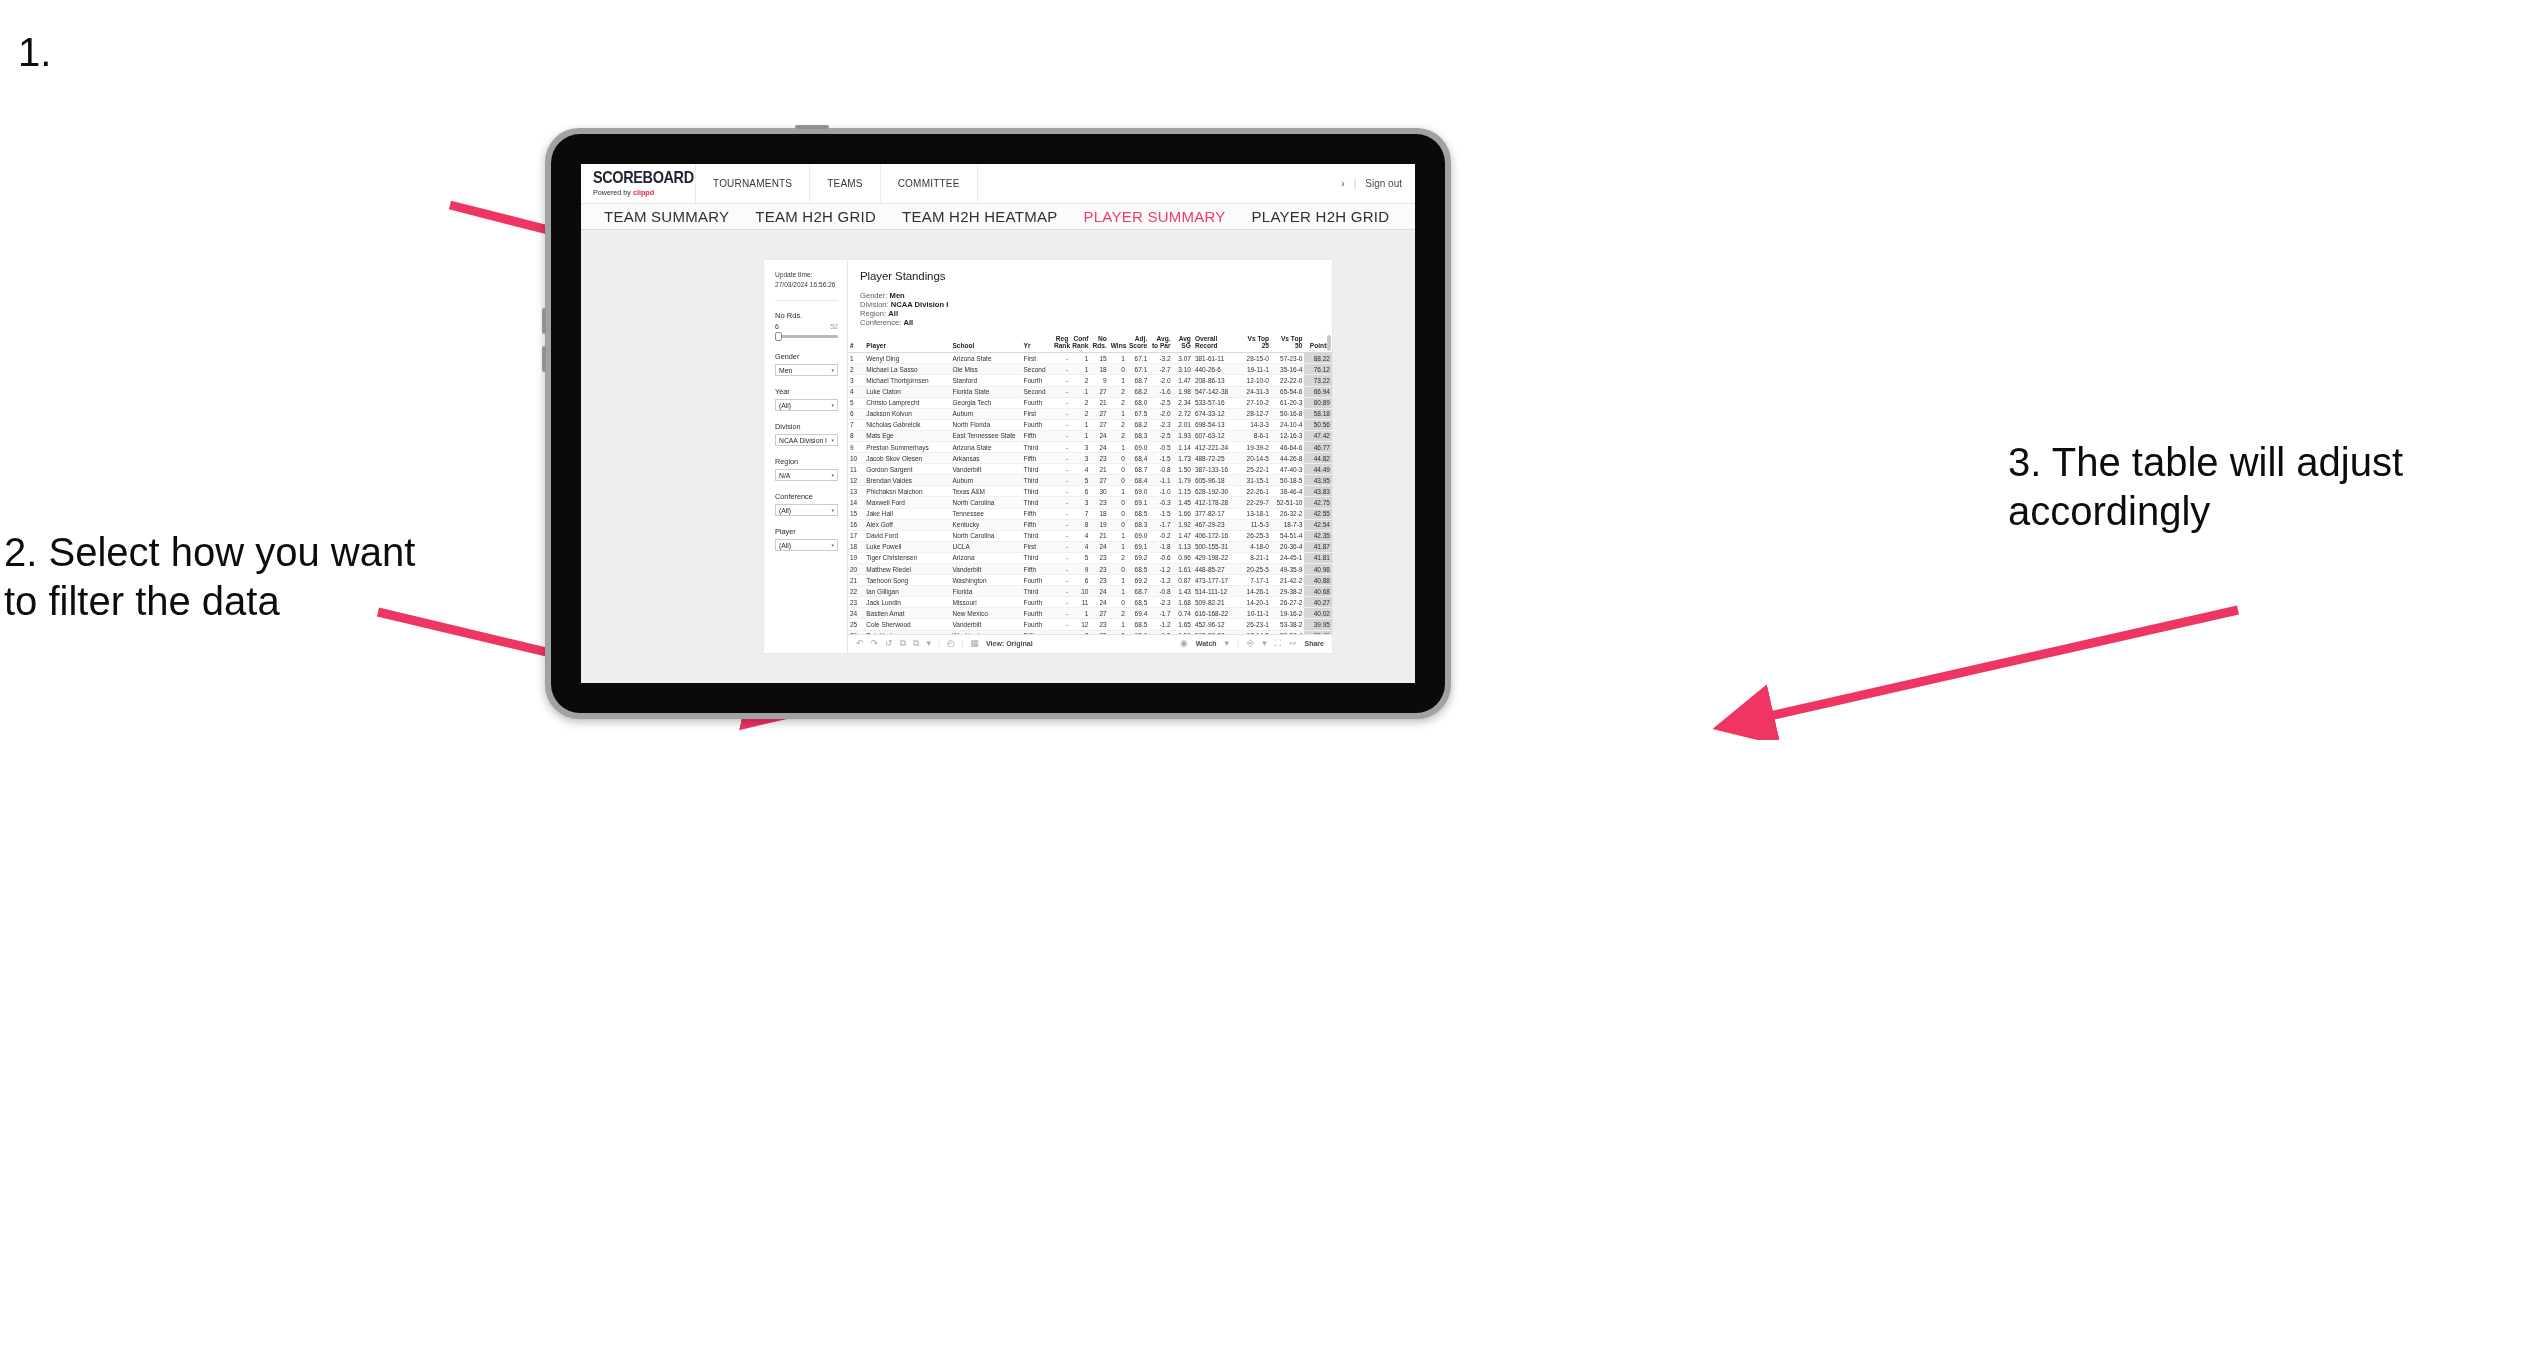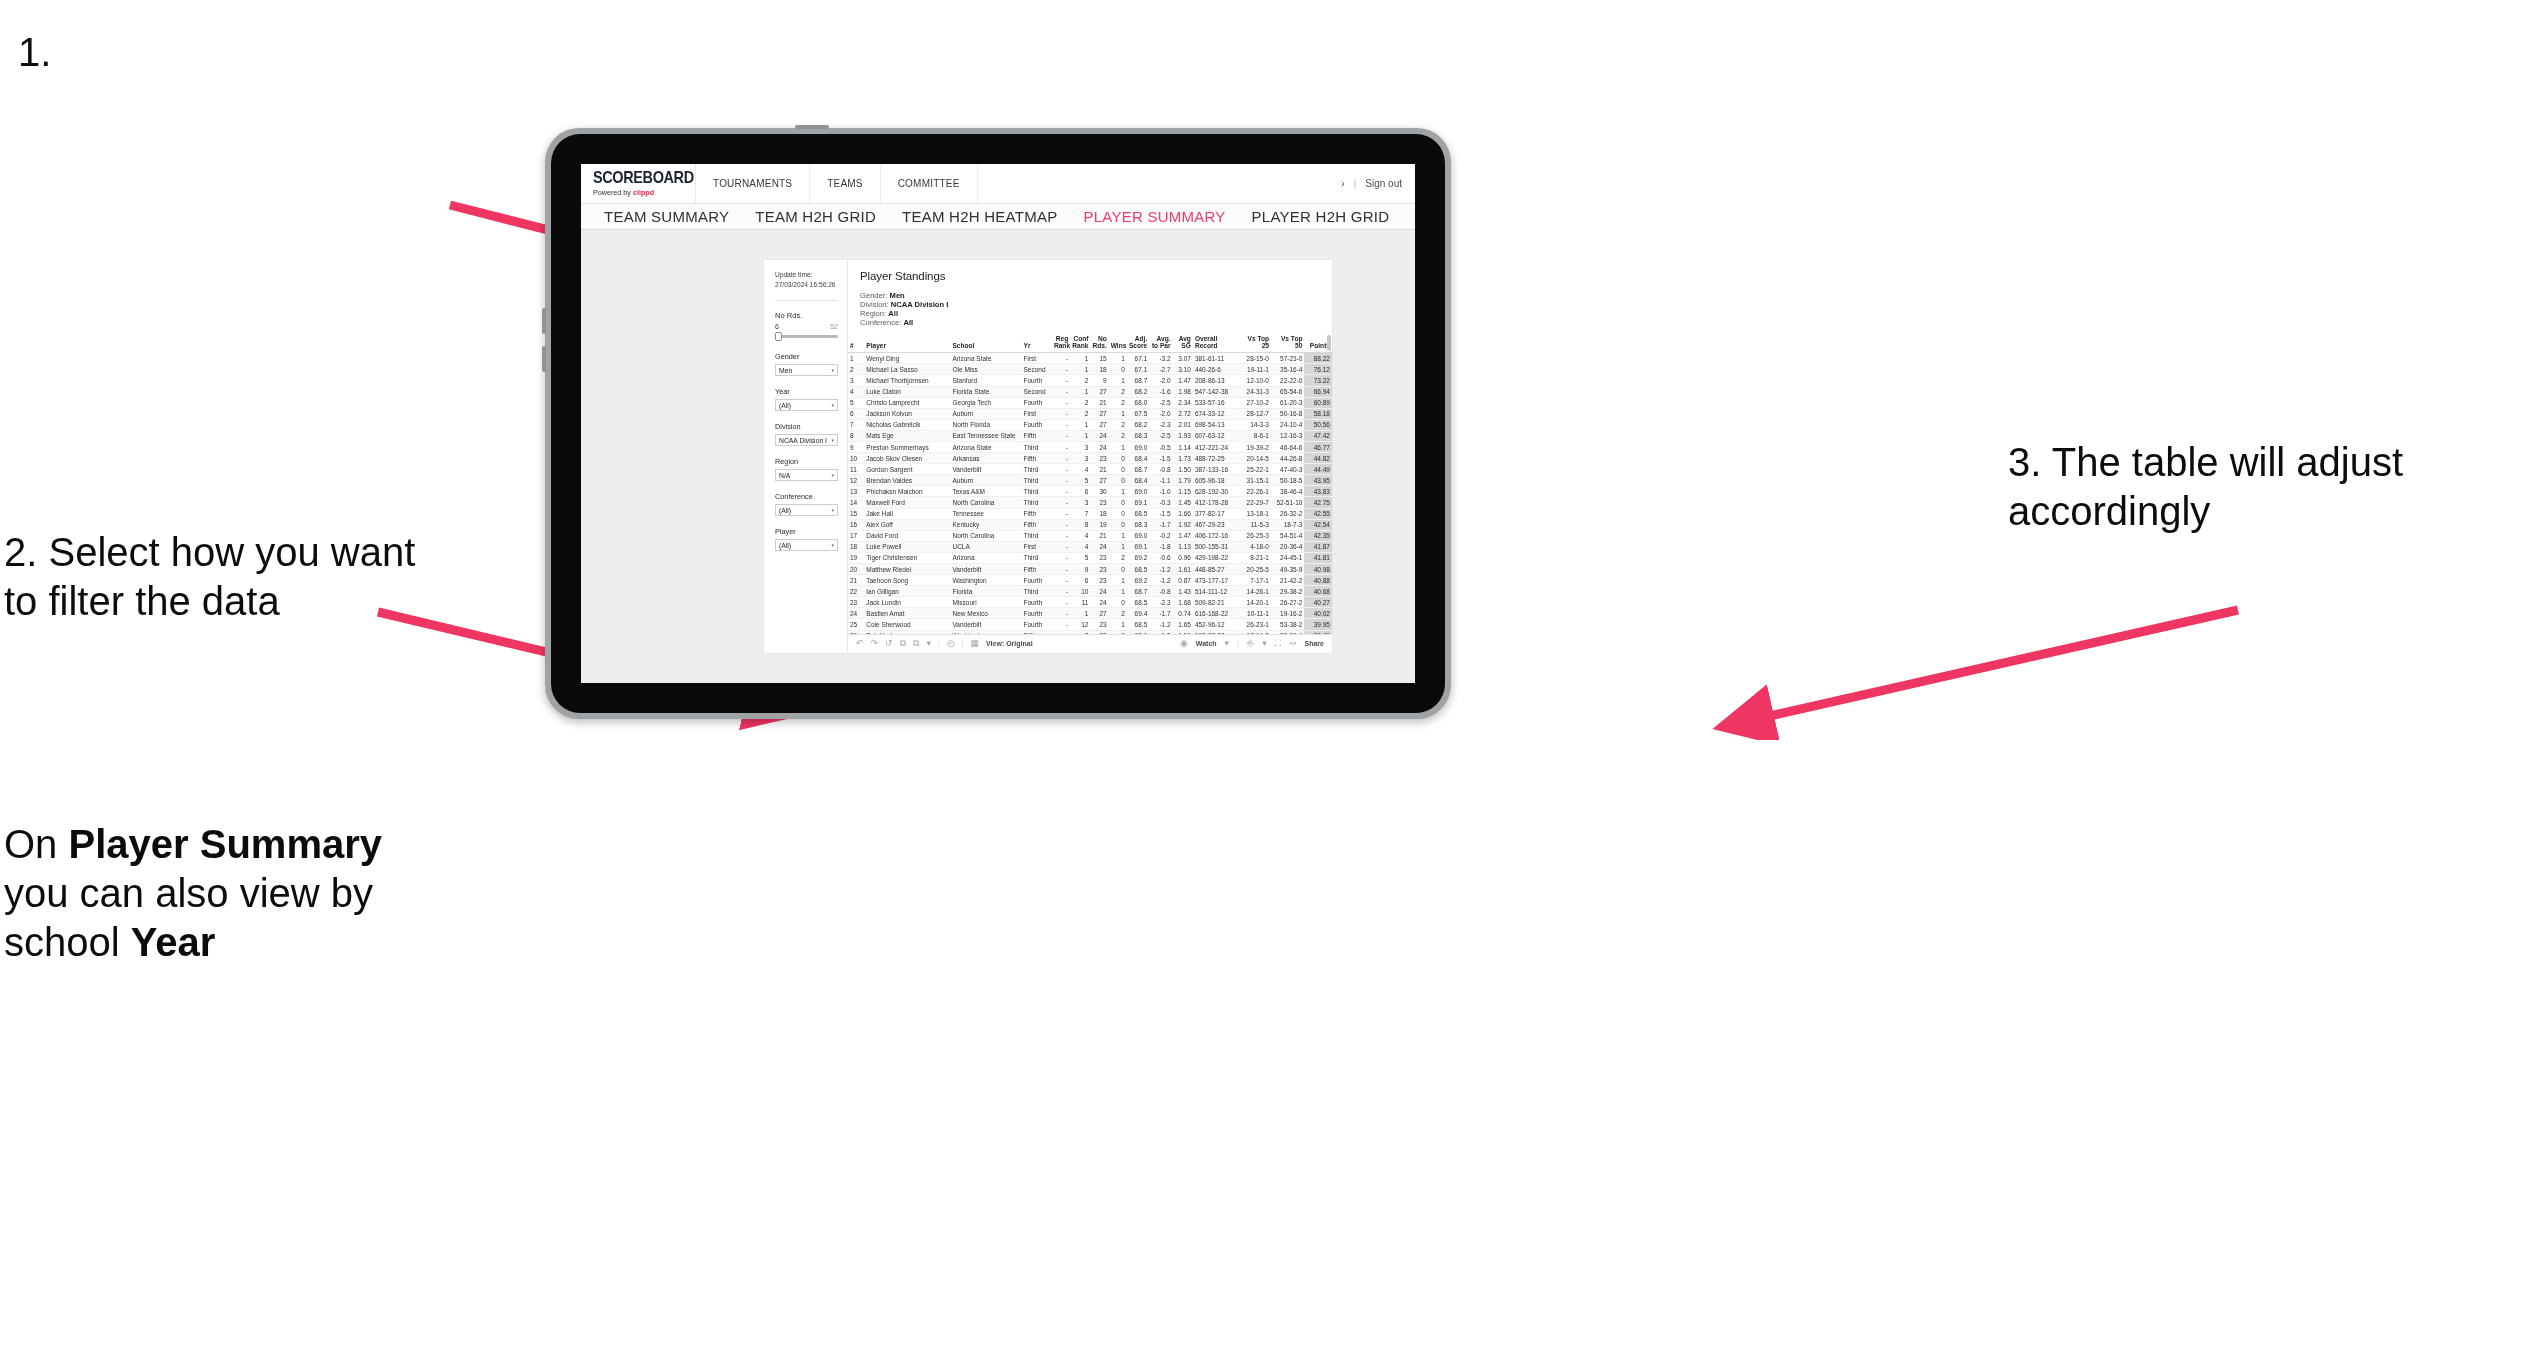--- a/index.html
+++ b/index.html
@@ -178,23 +178,20 @@
 
   <div class="anno" id="anno1">
     <span class="num">1.</span>
   </div>
 
   <div class="anno" id="anno2">
     <span>2.</span>
     <span>Select how you want to filter the data</span>
   </div>
 
-  <div class="anno" id="anno2b">
-    <span>On </span><b>Player Summary</b><span> you can also view by school </span><b>Year</b>
-  </div>
 
   <div class="anno" id="anno3">
     <span>3.</span>
     <span>The table will adjust accordingly</span>
   </div>
 
   <svg class="arrow" style="left:440px; top:195px;" width="740" height="190" viewBox="0 0 740 190">
     <defs>
         <marker id="ah1" markerWidth="7" markerHeight="7" refX="5" refY="3.5" orient="auto">
       <polygon points="0,0 7,3.5 0,7" fill="#ef3561"></polygon>

